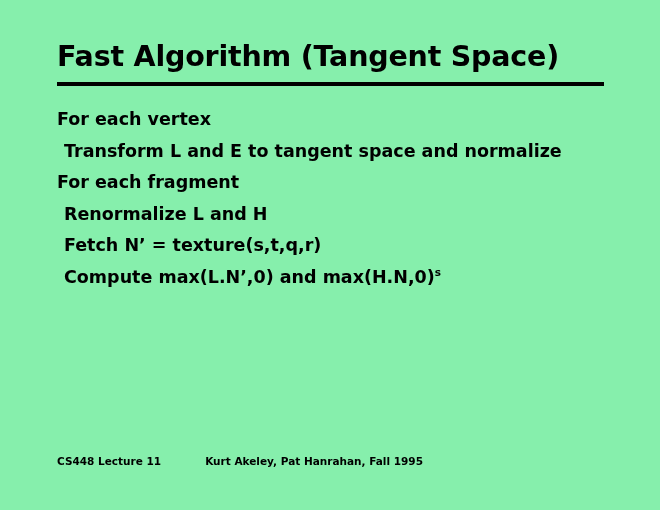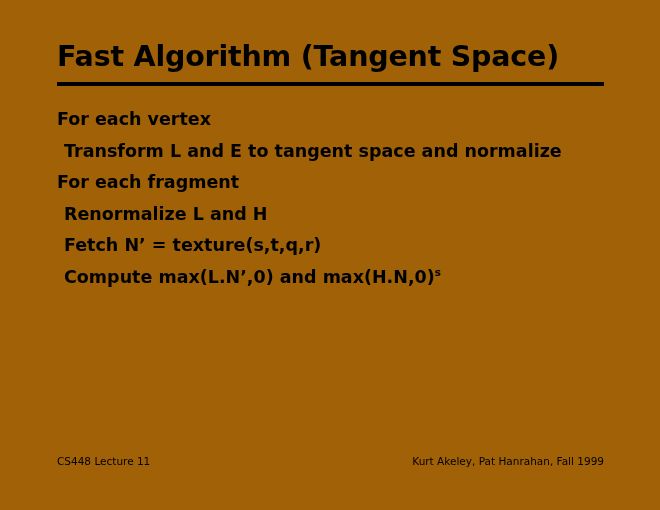--- a/index.html
+++ b/index.html
@@ -11,21 +11,21 @@
     width: 660px;
     height: 510px;
     overflow: hidden;
     font-family: "DejaVu Sans", sans-serif;
     color: #000000;
   }
   .slide {
     position: relative;
     width: 660px;
     height: 510px;
-    background: #a16207;
+    background: #86efac;
   }
 
   
   .title {
     position: absolute;
     left: 57px;
     top: 41px;
     font-size: 28.5px;
     font-weight: bold;
     letter-spacing: -0.2px;
@@ -72,25 +72,26 @@
     font-weight: bold;
   }
 
   
   .footer {
     position: absolute;
     left: 57px;
     top: 455px;
     width: 547px;
     display: flex;
-    justify-content: space-between;
+    justify-content: flex-start;
     align-items: baseline;
     font-size: 10.5px;
-    font-weight: normal;
+    font-weight: bold;
     color: #000000;
+    gap: 44px;
   }
   .footer-left, .footer-right {
     white-space: nowrap;
   }
 </style>
 </head>
 <body>
 
 <div class="slide">
 
@@ -112,16 +113,16 @@
 
     <div class="line level-2">Fetch N’ = texture(s,t,q,r)</div>
 
     <div class="line level-2"><span>Compute max(L.N’,0) and max(H.N,0)</span><sup>s</sup></div>
 
 
   </div>
 
   <div class="footer">
     <span class="footer-left">CS448 Lecture 11</span>
-    <span class="footer-right">Kurt Akeley, Pat Hanrahan, Fall 1999</span>
+    <span class="footer-right">Kurt Akeley, Pat Hanrahan, Fall 1995</span>
   </div>
 
 </div>
 
 </body></html>

